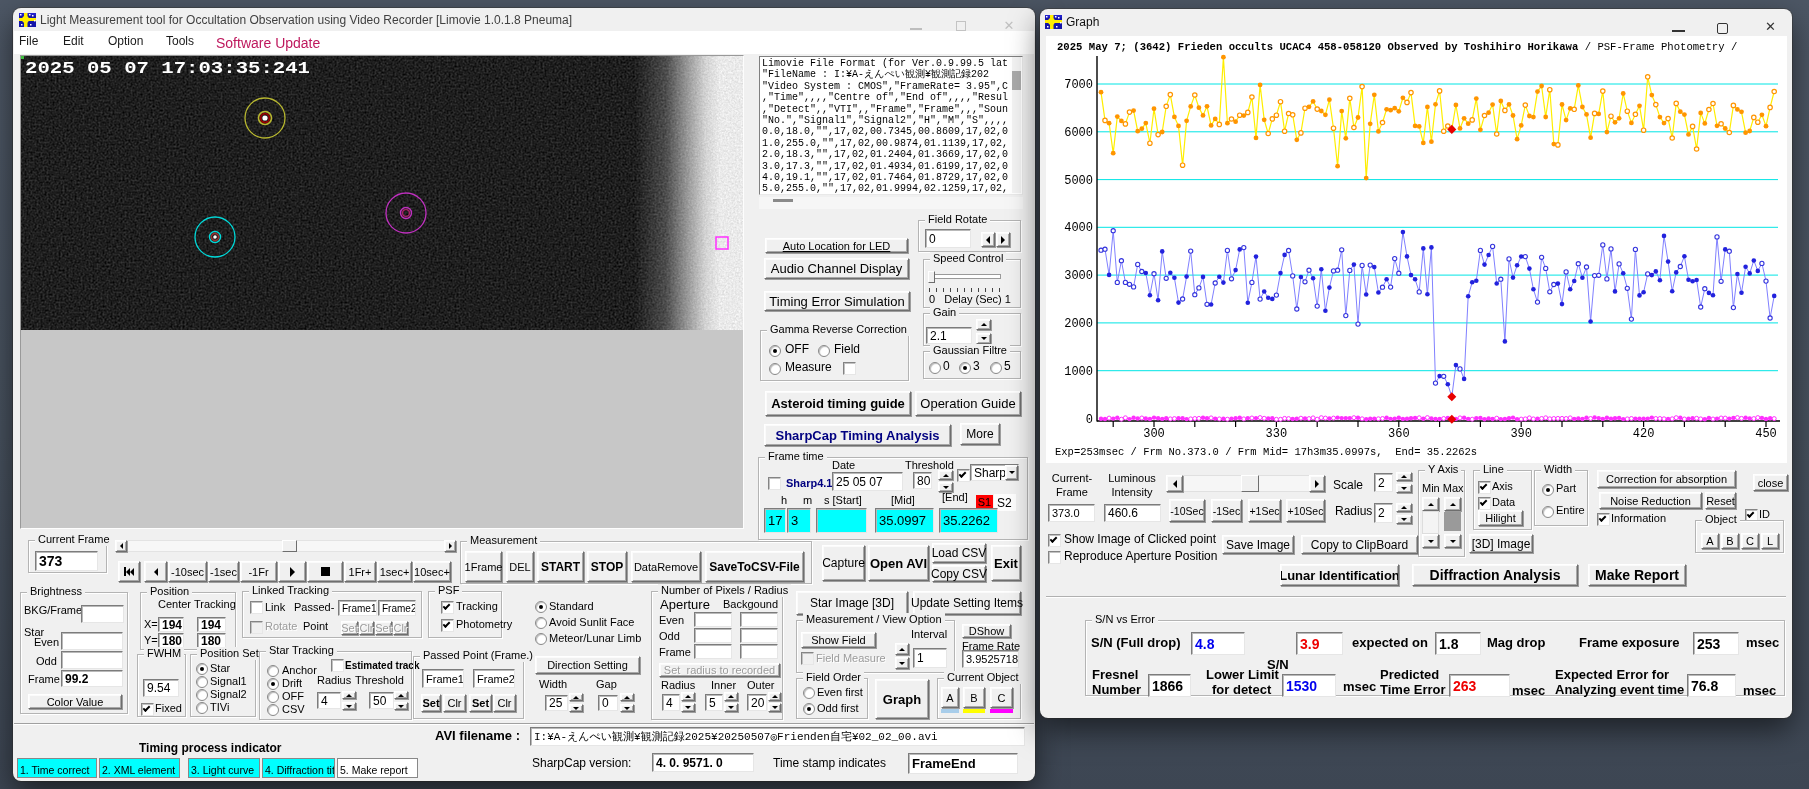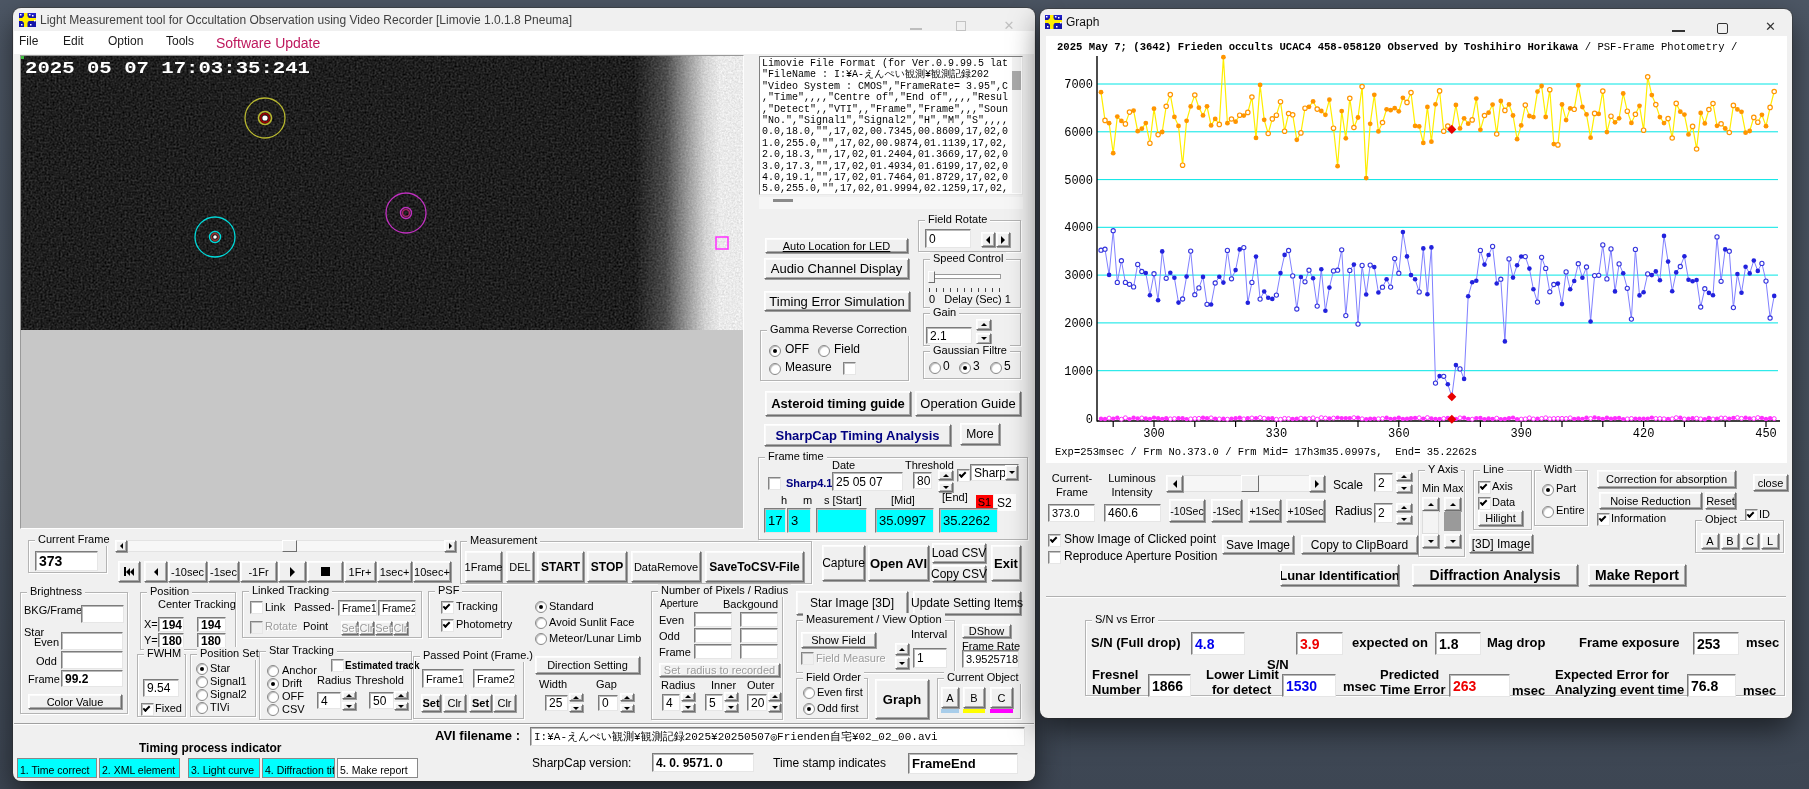--- a/index.html
+++ b/index.html
@@ -398,21 +398,21 @@
     <div class="inp" style="left:585px;top:687px;width:20px;height:16px;font-size:12px;">0</div>
     <div class="btn" style="left:607px;top:685px;width:14px;height:8px;font-size:12px;padding:0;">
       <span style="display:block;width:0;height:0;border-left:3px solid transparent;border-right:3px solid transparent;border-bottom:3px solid #000;"></span>
     </div>
     <div class="btn" style="left:607px;top:696px;width:14px;height:8px;font-size:12px;padding:0;">
       <span style="display:block;width:0;height:0;border-left:3px solid transparent;border-right:3px solid transparent;border-top:3px solid #000;"></span>
     </div>
     <div class="grp" style="left:638px;top:583px;width:132px;height:129px;">
       <span class="cap" style="">Number of Pixels / Radius</span>
     </div>
-    <div class="lbl" style="left:647px;top:590px;font-size:10px;">Aperture</div>
+    <div class="lbl" style="left:647px;top:590px;font-size:13px;">Aperture</div>
     <div class="lbl" style="left:710px;top:590px;font-size:11px;">Backgound</div>
     <div class="lbl" style="left:646px;top:606px;font-size:11px;">Even</div>
     <div class="inp" style="left:681px;top:604px;width:38px;height:15px;font-size:11px;"></div>
     <div class="inp" style="left:727px;top:604px;width:38px;height:15px;font-size:11px;"></div>
     <div class="lbl" style="left:646px;top:622px;font-size:11px;">Odd</div>
     <div class="inp" style="left:681px;top:620px;width:38px;height:15px;font-size:11px;"></div>
     <div class="inp" style="left:727px;top:620px;width:38px;height:15px;font-size:11px;"></div>
     <div class="lbl" style="left:646px;top:638px;font-size:11px;">Frame</div>
     <div class="inp" style="left:681px;top:636px;width:38px;height:15px;font-size:11px;"></div>
     <div class="inp" style="left:727px;top:636px;width:38px;height:15px;font-size:11px;"></div>

